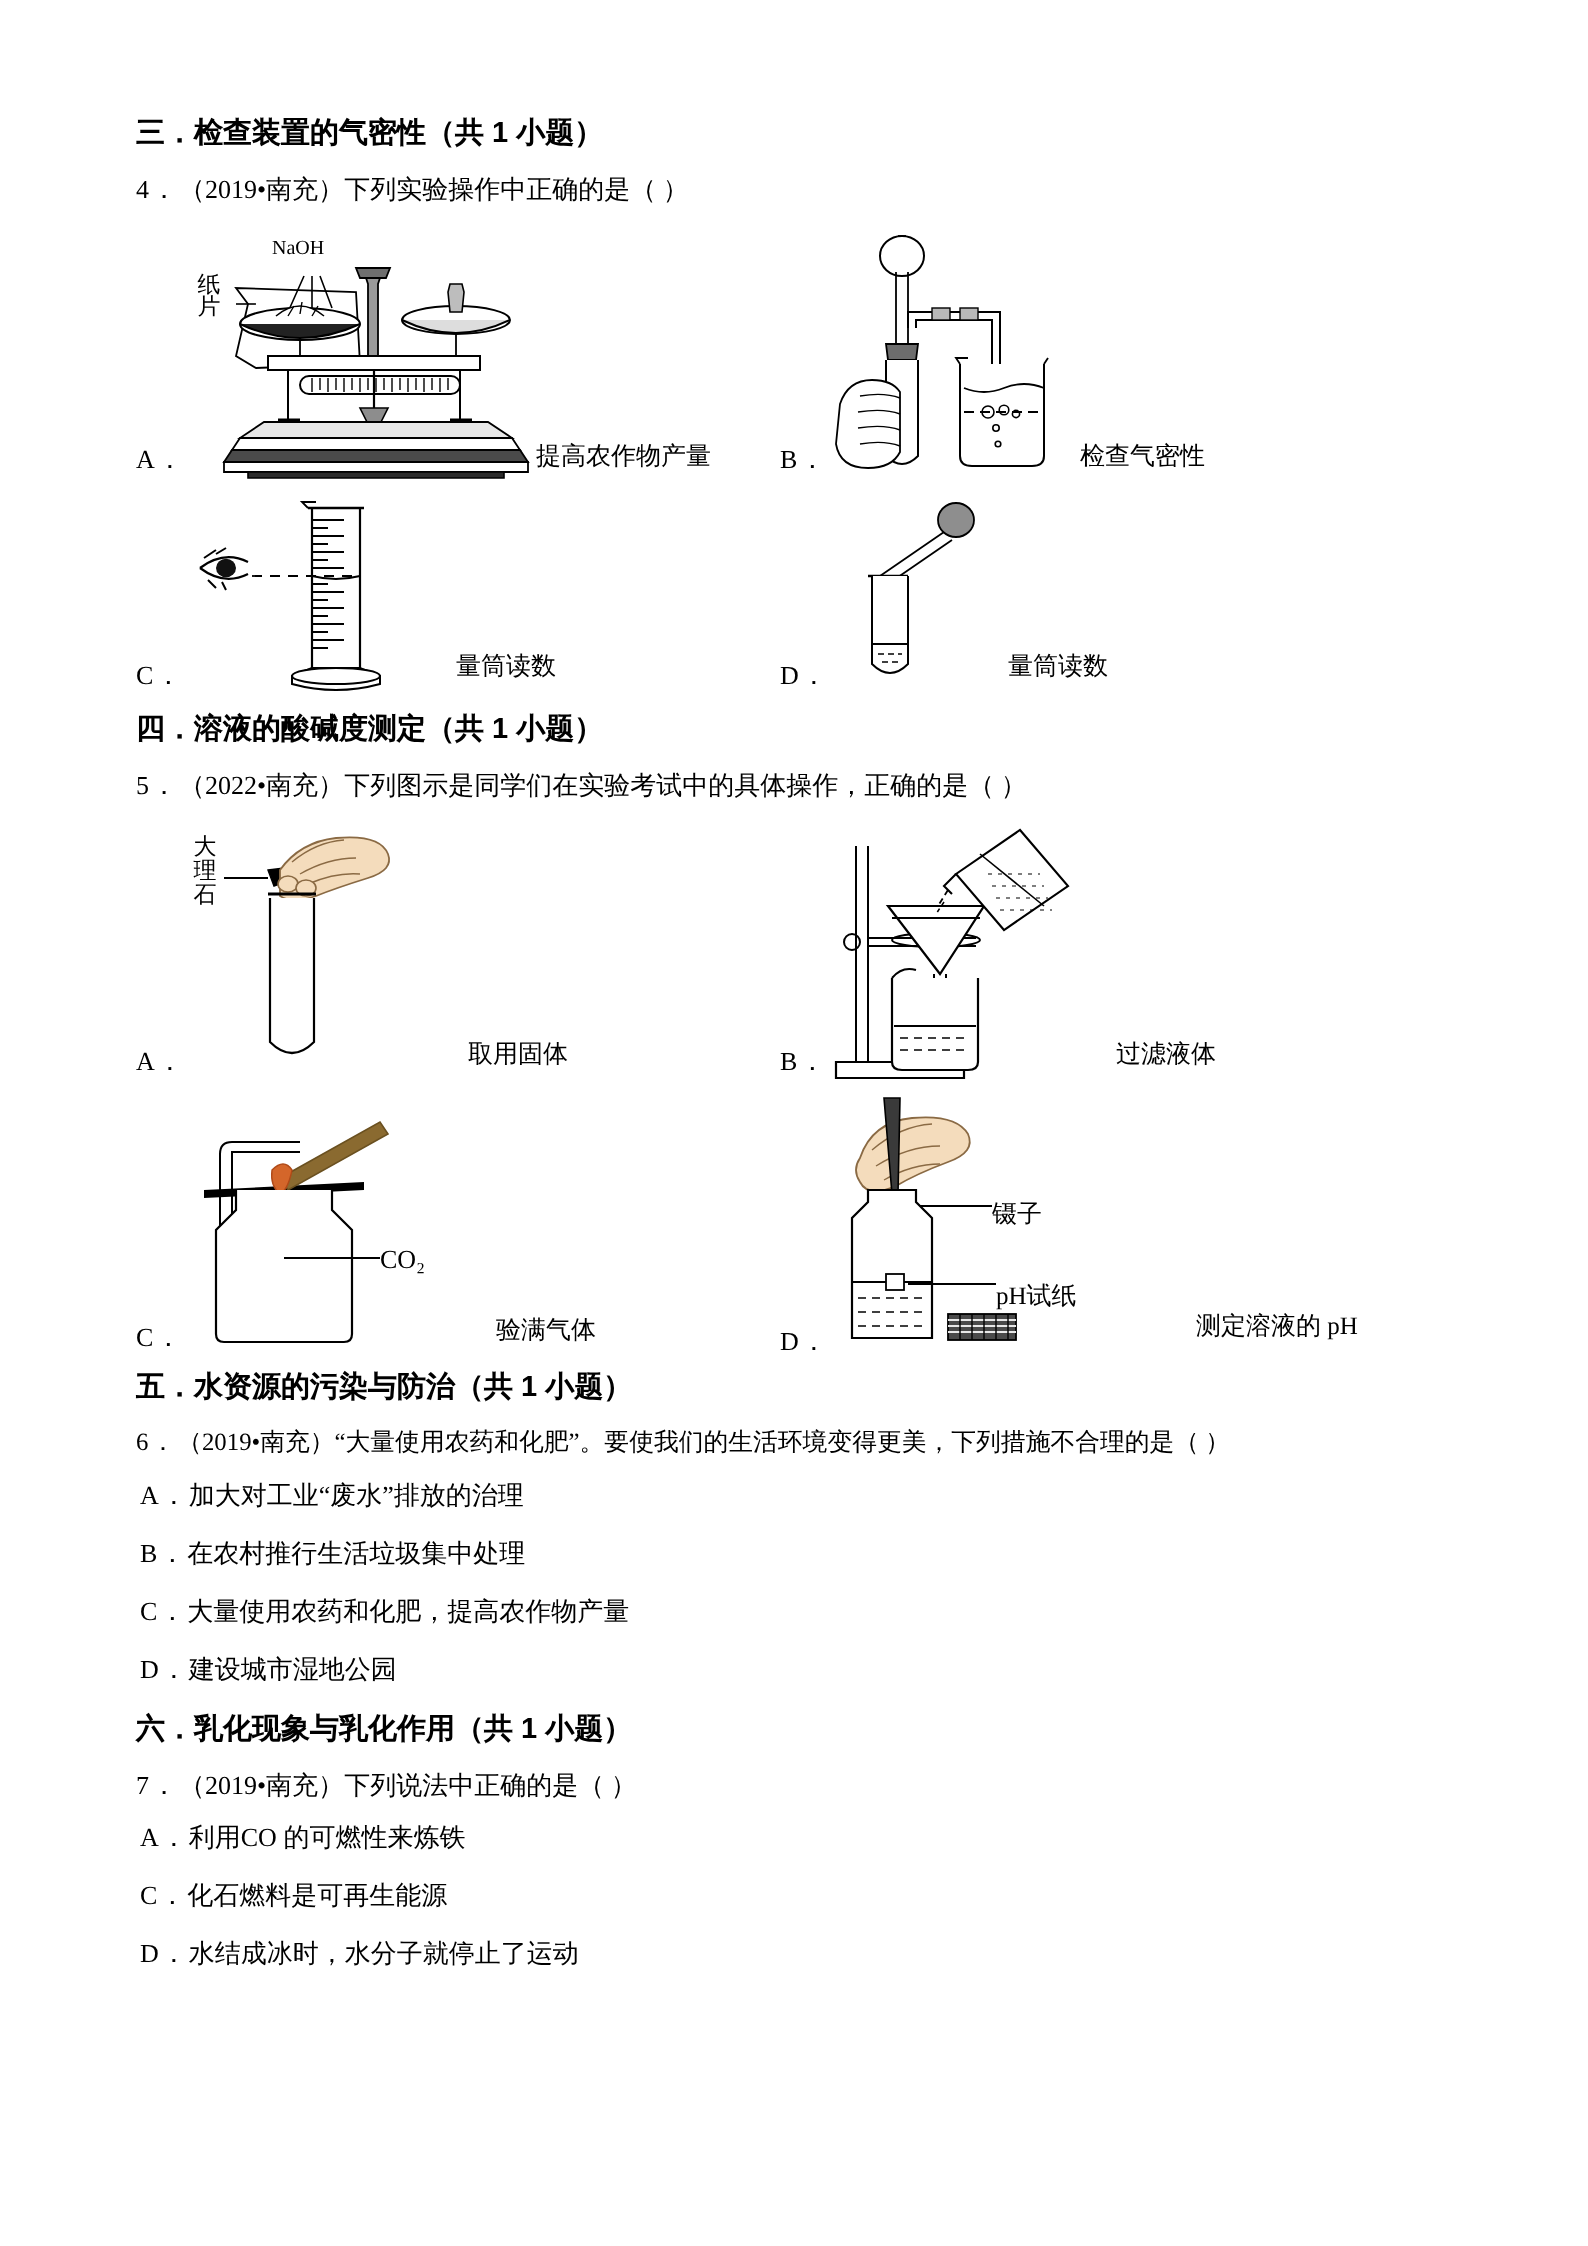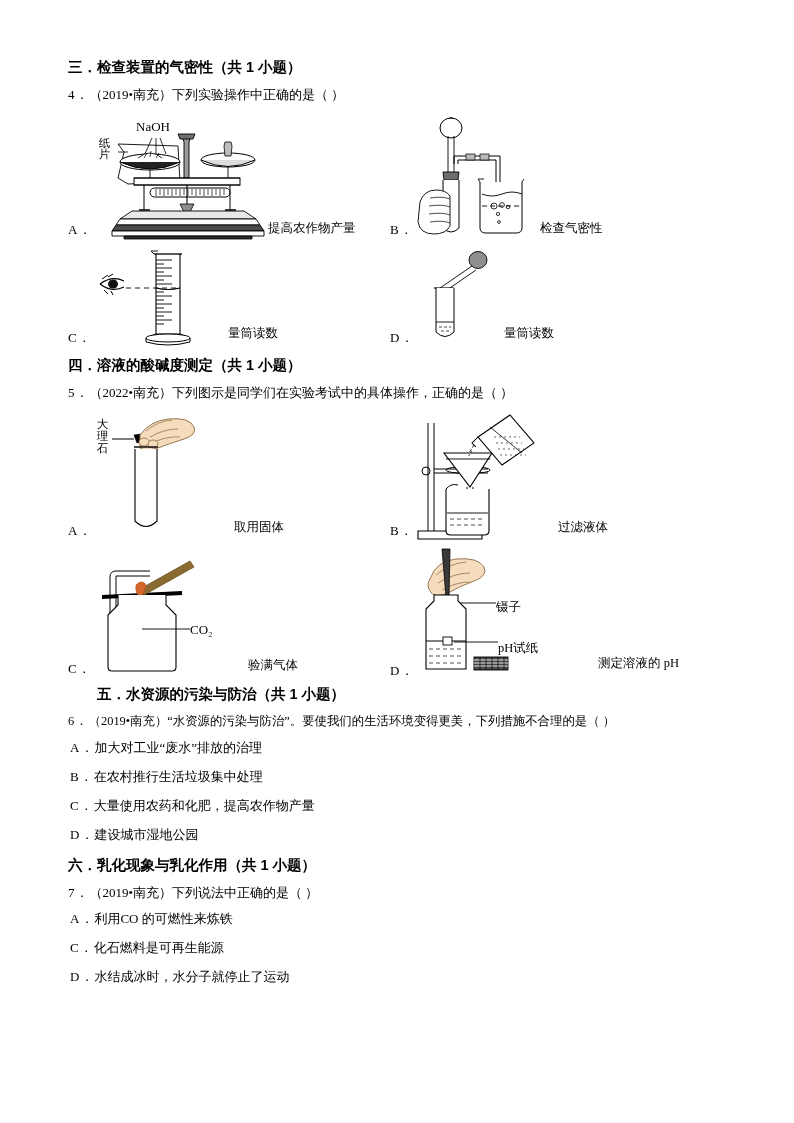--- a/index.html
+++ b/index.html
@@ -55,21 +55,21 @@
 
   <p class="q-line">
     <span class="num">4．</span><span>（2019•南充）</span><span>下列实验操作中正确的是（        ）</span>
   </p>
 
   <div class="fig-row" style="height:128px;">
 
     <div class="fig-cell left" style="height:128px;">
       <div class="opt-letter">A．</div>
       <div class="fig-box" style="width:170px;height:122px;">
-        <span class="lbl-txt" style="left:42px;top:2px;font-size:13px;font-family:'Liberation Serif',serif;">NaOH</span>
+        <span class="lbl-txt" style="left:42px;top:2px;font-size:10px;font-family:'Liberation Serif',serif;">NaOH</span>
         <span class="lbl-vert" style="left:4px;top:20px;">纸片</span>
         <svg width="170" height="122" viewBox="0 0 170 122" fill="none" stroke="#000" stroke-width="1">
 
           <path d="M58 20 L50 38 M62 20 L62 36 M66 20 L72 36" stroke-width="0.8"></path>
 
           <path d="M24 26 L30 34 L24 60 L34 66 L86 64 L84 28 Z" stroke-width="0.9"></path>
           <path d="M24 34 L34 34" stroke-width="0.8"></path>
 
           <ellipse cx="56" cy="44" rx="30" ry="8" fill="#fff"></ellipse>
           <path d="M26 44 q30 14 60 0" fill="#222"></path>
@@ -363,24 +363,24 @@
             <g stroke="#000" stroke-width="0.7">
               <path d="M64 112 L64 125 M70 112 L70 125 M76 112 L76 125 M82 112 L82 125 M88 112 L88 125"></path>
             </g>
           </g>
         </svg>
       </div>
       <div class="fig-cap" style="padding-bottom:10px;padding-left:2px;">测定溶液的 pH</div>
     </div>
   </div>
 
-  <h2 class="sec-head" style="margin-top:6px;margin-left:29px;">五．水资源的污染与防治（共 1 小题）</h2>
+  <h2 class="sec-head" style="margin-top:6px;">五．水资源的污染与防治（共 1 小题）</h2>
 
   <p class="q-line" style="font-size:12.4px;">
-    <span class="num">6．</span><span>（2019•南充）</span><span>“水资源的污染与防治”。要使我们的生活环境变得更美，下列措施不合理的是（        ）</span>
+    <span class="num">6．</span><span>（2019•南充）</span><span>“大量使用农药和化肥”。要使我们的生活环境变得更美，下列措施不合理的是（        ）</span>
   </p>
 
   <p class="opt-line">
     <span class="lbl">A．</span><span>加大对工业“废水”排放的治理</span>
   </p>
   <p class="opt-line">
     <span class="lbl">B．</span><span>在农村推行生活垃圾集中处理</span>
   </p>
   <p class="opt-line">
     <span class="lbl">C．</span><span>大量使用农药和化肥，提高农作物产量</span>

